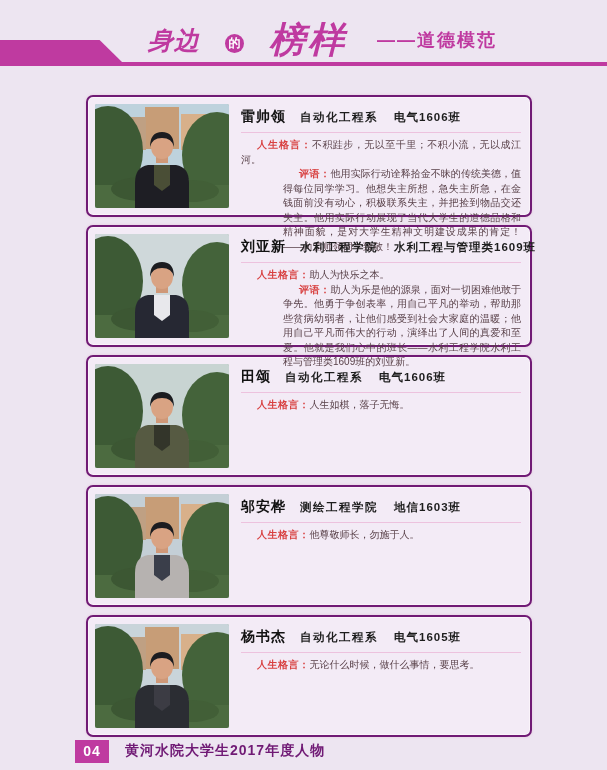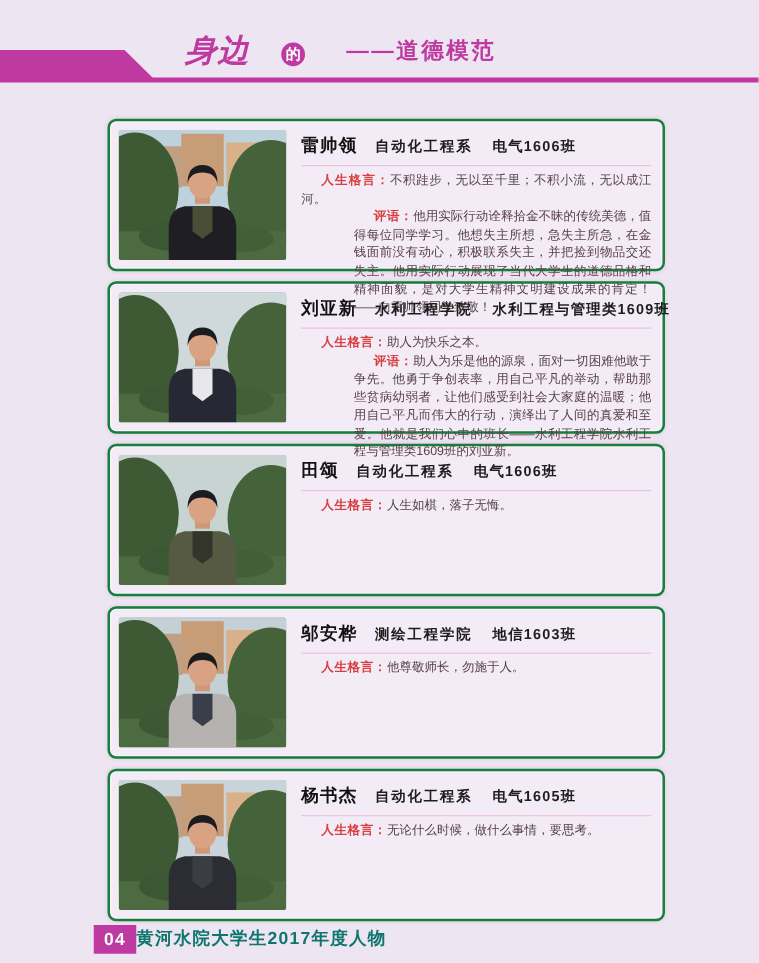--- a/index.html
+++ b/index.html
@@ -27,21 +27,21 @@
     display:inline-flex;align-items:center;justify-content:center;
     width:19px;height:19px;border-radius:50%;background:#bf3aa0;color:#fff;
     font-size:12px;font-weight:bold;margin:6px 3px 0 5px;flex:none;
   }
   .t-script2{font-size:36px;font-weight:bold;font-style:italic;letter-spacing:3px;margin-left:2px;}
   .t-suffix{font-size:18px;font-weight:bold;margin-left:10px;letter-spacing:2px;}
   
   .cards{position:absolute;left:86px;top:95px;width:446px;}
   .card{
     box-sizing:border-box;width:446px;height:122px;margin-bottom:8px;
-    background:#f3ebf6;border:2px solid #15803d;border-radius:7px;
+    background:#f3ebf6;border:2px solid #701a75;border-radius:7px;
     box-shadow:inset 0 0 0 1px #faf4fa, 0 0 3px rgba(220,150,190,.35);
     display:flex;padding:7px;
   }
   .photo{
     width:134px;height:104px;flex:none;overflow:hidden;border-radius:2px;
     background:#9db6a3;
   }
   .photo svg{display:block;}
   .card-content{flex:1;min-width:0;padding:1px 2px 0 12px;}
   .name-row{display:flex;align-items:baseline;white-space:nowrap;margin-top:3px;}
@@ -56,30 +56,31 @@
   .motto-line{text-indent:1.6em;}
   .comment-para{text-indent:1.6em;margin-left:42px;}
   .red-label{color:#d84040;font-weight:bold;letter-spacing:.5px;}
   
   .footer{position:absolute;left:0;top:738px;width:524px;height:26px;display:flex;align-items:center;}
   .page-num{
     margin-left:75px;width:34px;height:23px;background:#bf3aa0;color:#ffffff;
     font-size:14px;font-weight:bold;display:flex;align-items:center;justify-content:center;
     letter-spacing:1px;
   }
-  .footer-text{font-size:14px;font-weight:bold;color:#0f766e;letter-spacing:1px;}
+  .footer-text{font-size:14px;font-weight:bold;color:#701a75;margin-left:16px;letter-spacing:1px;}
 </style>
 </head>
 <body>
 
 <div class="header-band"></div>
 <div class="header-line"></div>
 <div class="header-title">
   <span class="t-script1">身边</span>
   <span class="t-circle">的</span>
+  <span class="t-script2">榜样</span>
   <span class="t-suffix">——道德模范</span>
 </div>
 
 <div class="cards" id="cards-container">
   <div class="card">
     <div class="photo">
         <svg viewBox="0 0 134 104" width="134" height="104" preserveAspectRatio="none" xmlns="http://www.w3.org/2000/svg">
           <rect width="134" height="104" fill="#bed2dd"></rect>
           <rect x="50" y="3" width="34" height="42" fill="#c79d77"></rect>
           <rect x="86" y="10" width="26" height="36" fill="#d8b08a"></rect>

